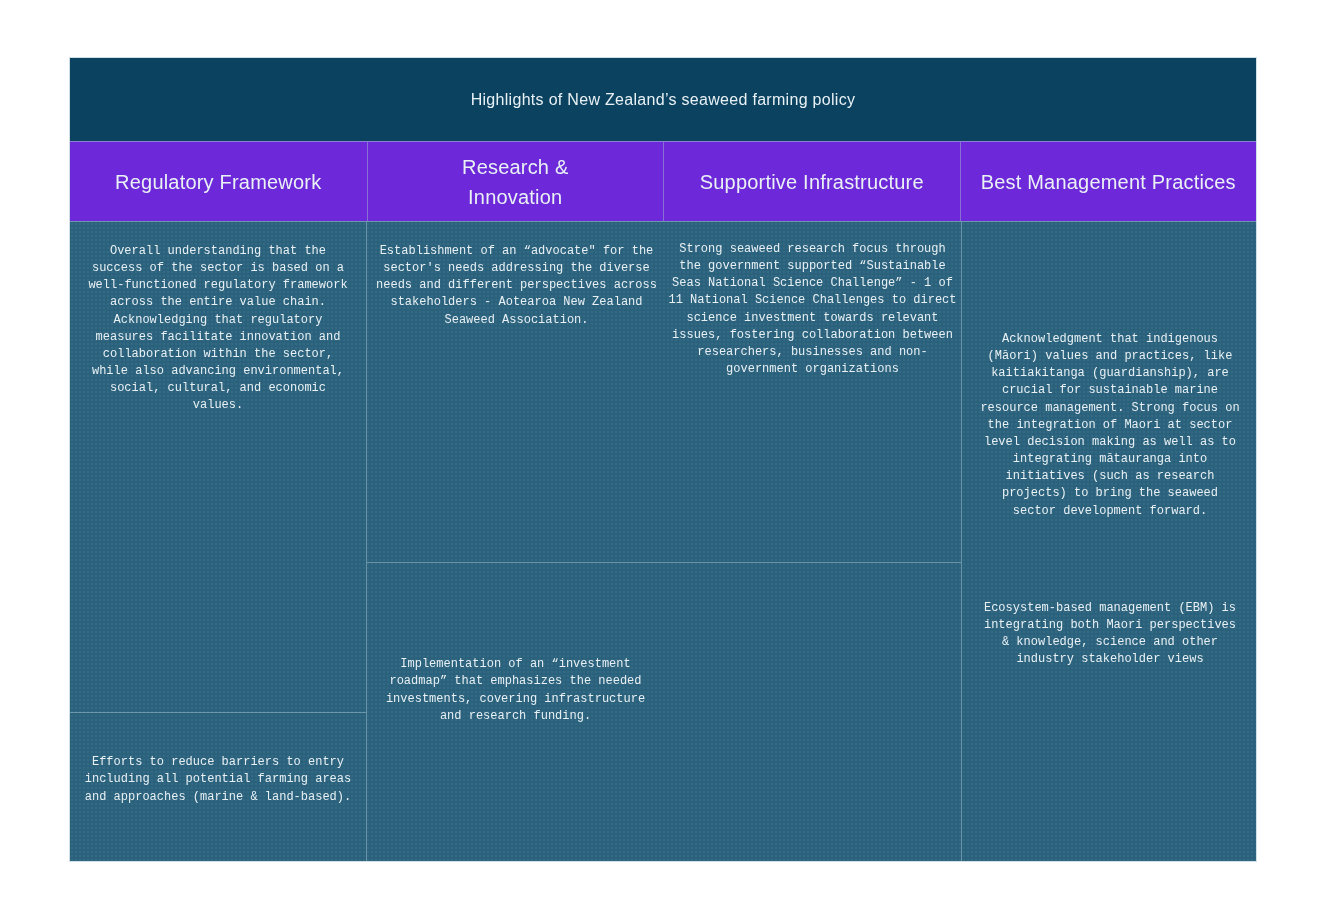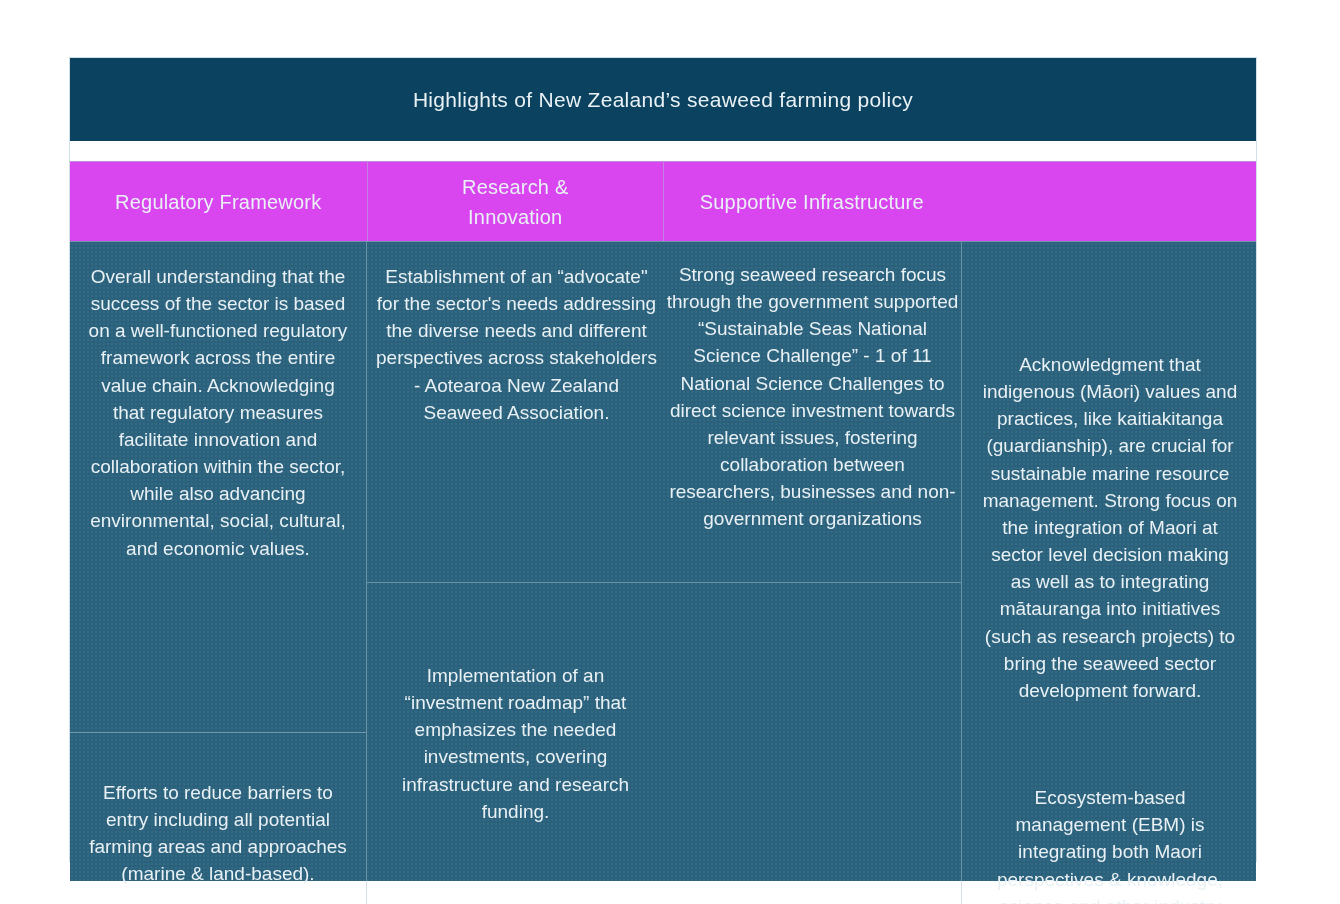--- a/index.html
+++ b/index.html
@@ -7,48 +7,47 @@
   .page { position:relative; width:1340px; height:904px; background:#ffffff; overflow:hidden; }
 
   .policy-table {
     position:absolute; left:69px; top:57px; width:1188px; height:805px;
     border:1px solid rgba(168,197,210,0.55);
   }
 
   .title-band {
     height:83px; background:#0a425f;
     display:flex; align-items:center; justify-content:center;
-    color:#e9f1f5; font-size:21px; letter-spacing:0.3px;
+    color:#e9f1f5; font-size:16px; letter-spacing:0.3px;
   }
 
   .header-row {
-    height:80px; background:#d946ef;
+    height:80px; background:#6d28d9;
     display:grid; grid-template-columns:1fr 1fr 1fr 1fr;
     border-top:1px solid rgba(168,197,210,0.55);
-    margin-top:20px;
   }
   .header-cell {
     display:flex; align-items:center; justify-content:center;
     text-align:center; color:#e9f1f5; font-size:20px; line-height:1.5;
     white-space:pre-line; letter-spacing:0.2px;
     border-left:1px solid rgba(168,197,210,0.45);
     padding:0 8px;
   }
   .header-cell:first-child { border-left:none; }
 
   .table-body {
     height:640px;
     background-color:#2a617c;
     background-image: radial-gradient(rgba(255,255,255,0.055) 1px, transparent 1.2px);
     background-size:4px 4px;
     display:grid; grid-template-columns:297px 594px 297px;
     border-top:1px solid rgba(168,197,210,0.55);
     color:#e9f1f5;
   }
-  .table-body p { font-size:19px; line-height:1.43; text-align:center; }
+  .table-body p { font-size:12px; line-height:1.43; text-align:center;font-family:Liberation Mono, monospace; }
 
   .col1 { display:flex; flex-direction:column; border-right:1px solid rgba(168,197,210,0.5); }
   .cell-c1a { height:491px; padding:21px 16px 0; border-bottom:1px solid rgba(168,197,210,0.5); }
   .cell-c1b { flex:1; display:flex; align-items:center; justify-content:center; padding:0 12px 14px; }
 
   .col23 { display:flex; flex-direction:column; }
   .row23-top { height:341px; display:grid; grid-template-columns:1fr 1fr; border-bottom:1px solid rgba(168,197,210,0.5); }
   .cell-c2a { padding:21px 5px 0 7px; }
   .cell-c3a { padding:19px 2px 0; }
   .row23-bottom { flex:1; display:grid; grid-template-columns:1fr 1fr; }
@@ -72,20 +71,23 @@
     <div class="header-row">
       <div class="header-cell">
         <span>Regulatory Framework</span>
       </div>
       <div class="header-cell">
         <span>Research &amp;
 Innovation</span>
       </div>
       <div class="header-cell">
         <span>Supportive Infrastructure</span>
+      </div>
+      <div class="header-cell">
+        <span>Best Management Practices</span>
       </div>
     </div>
 
     <div class="table-body">
 
       <div class="col1">
         <div class="cell cell-c1a">
           <p>Overall understanding that the success of the sector is based on a well-functioned regulatory framework across the entire value chain. Acknowledging  that regulatory measures facilitate innovation and collaboration within the sector, while also advancing environmental, social, cultural, and economic values.</p>
         </div>
         <div class="cell cell-c1b">

